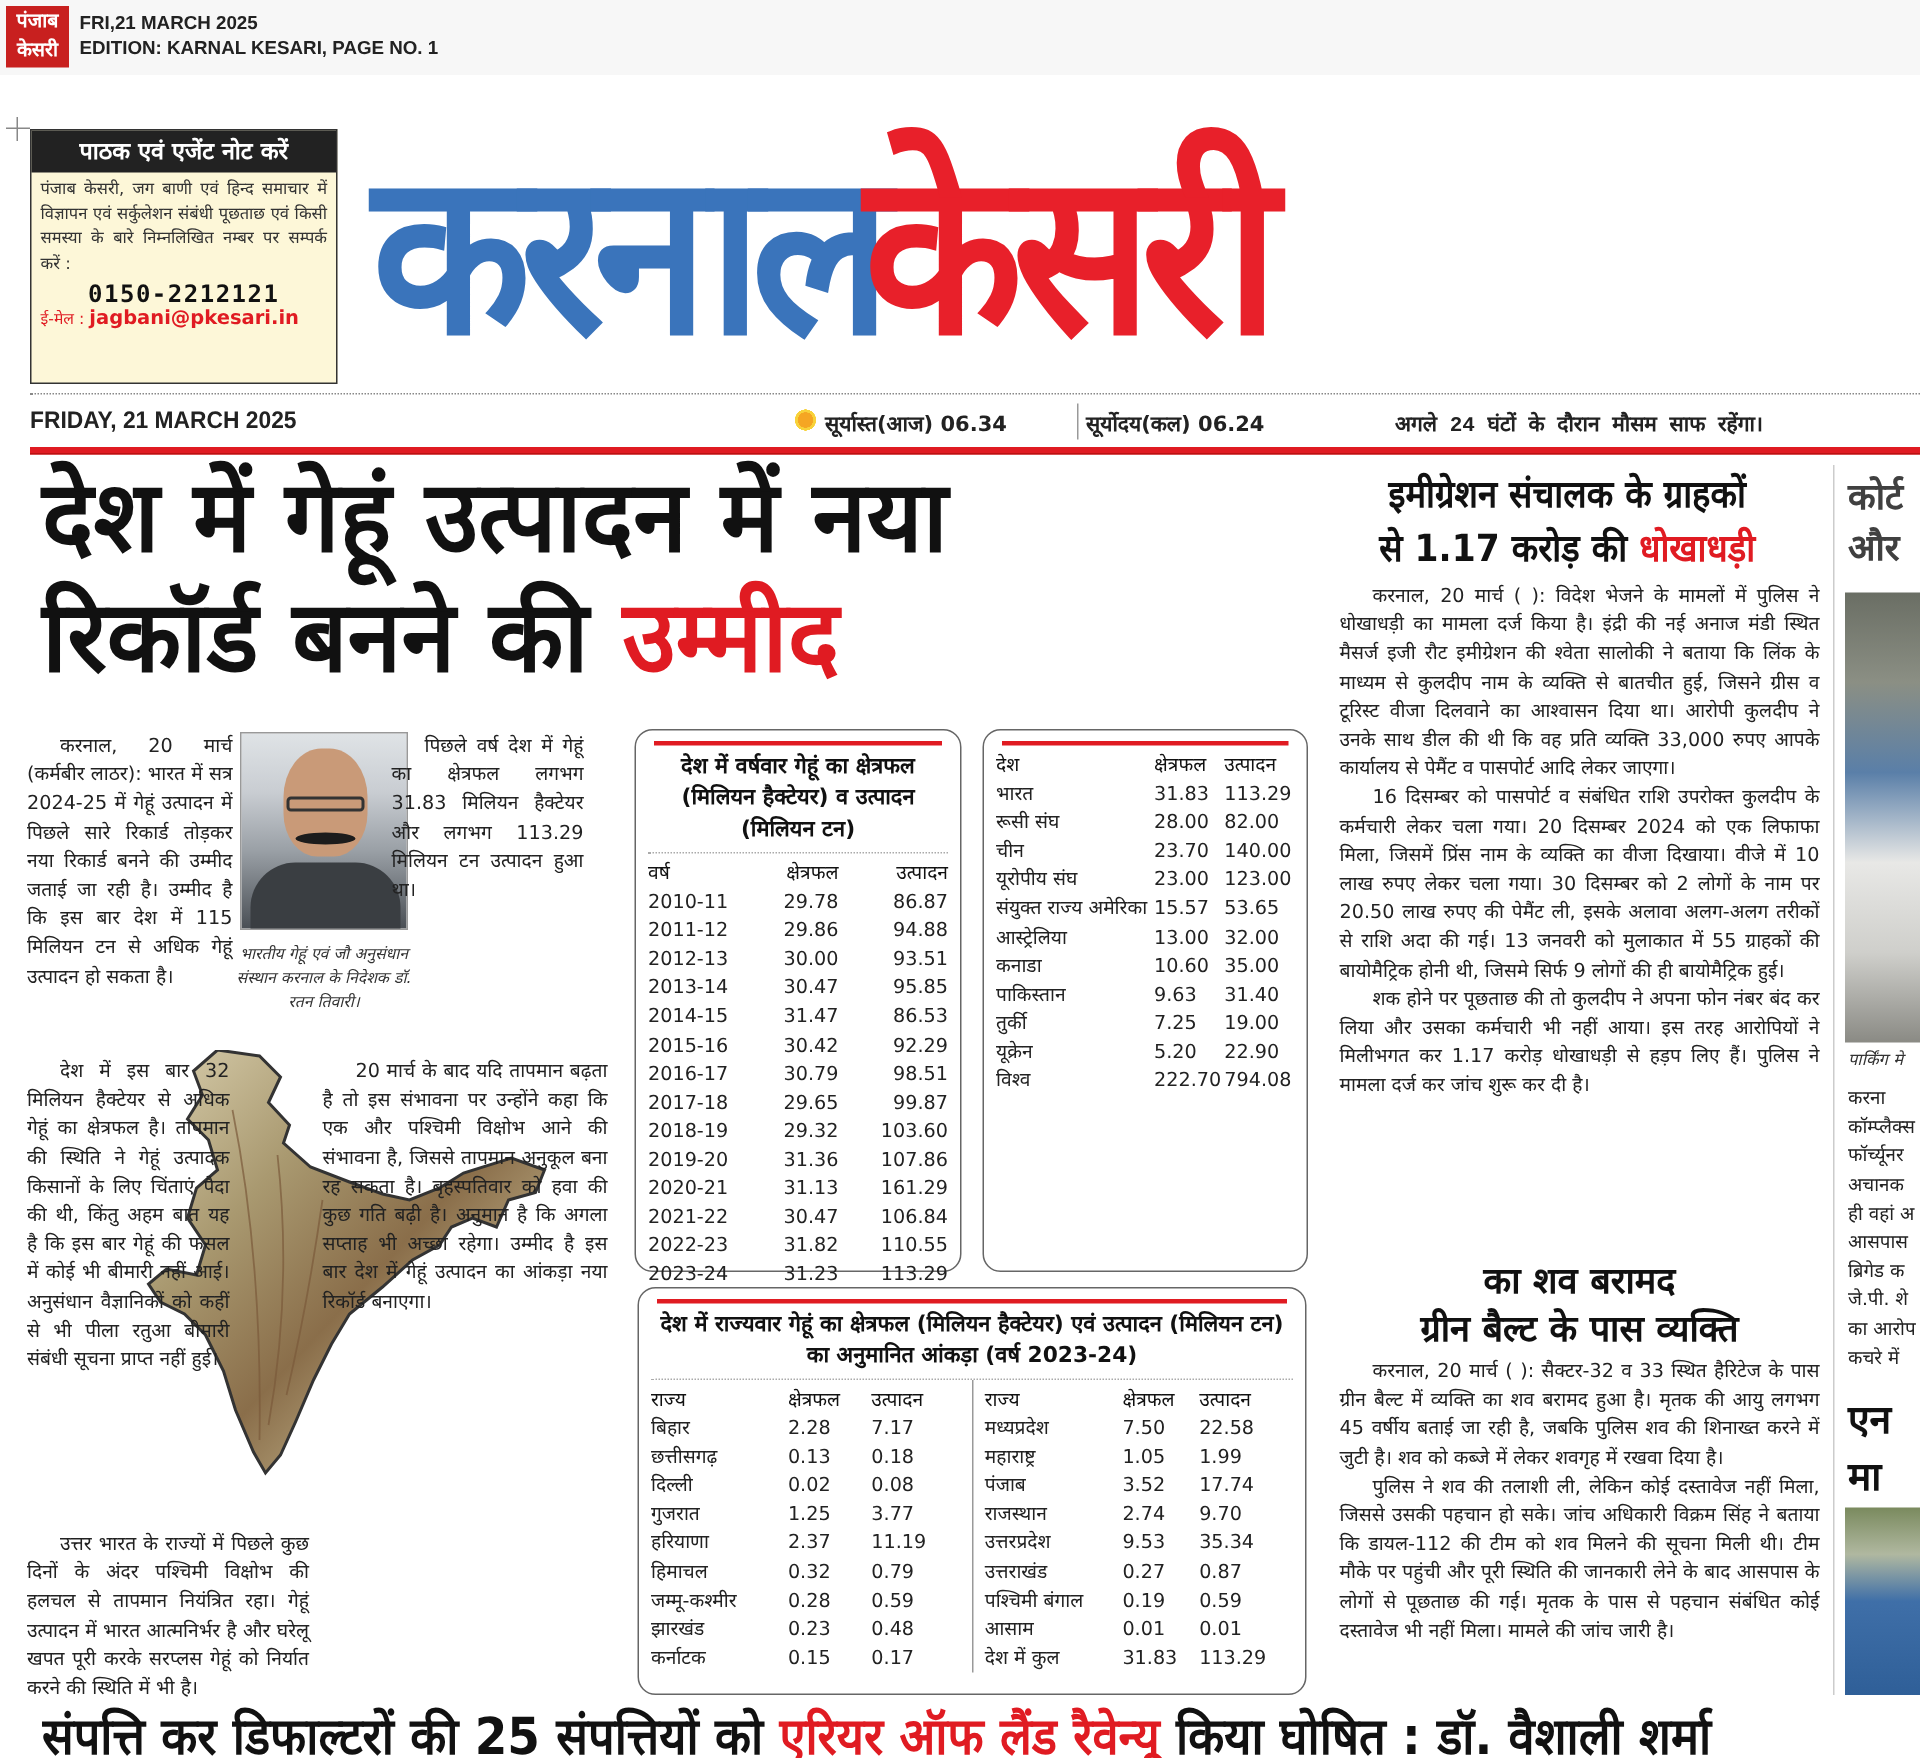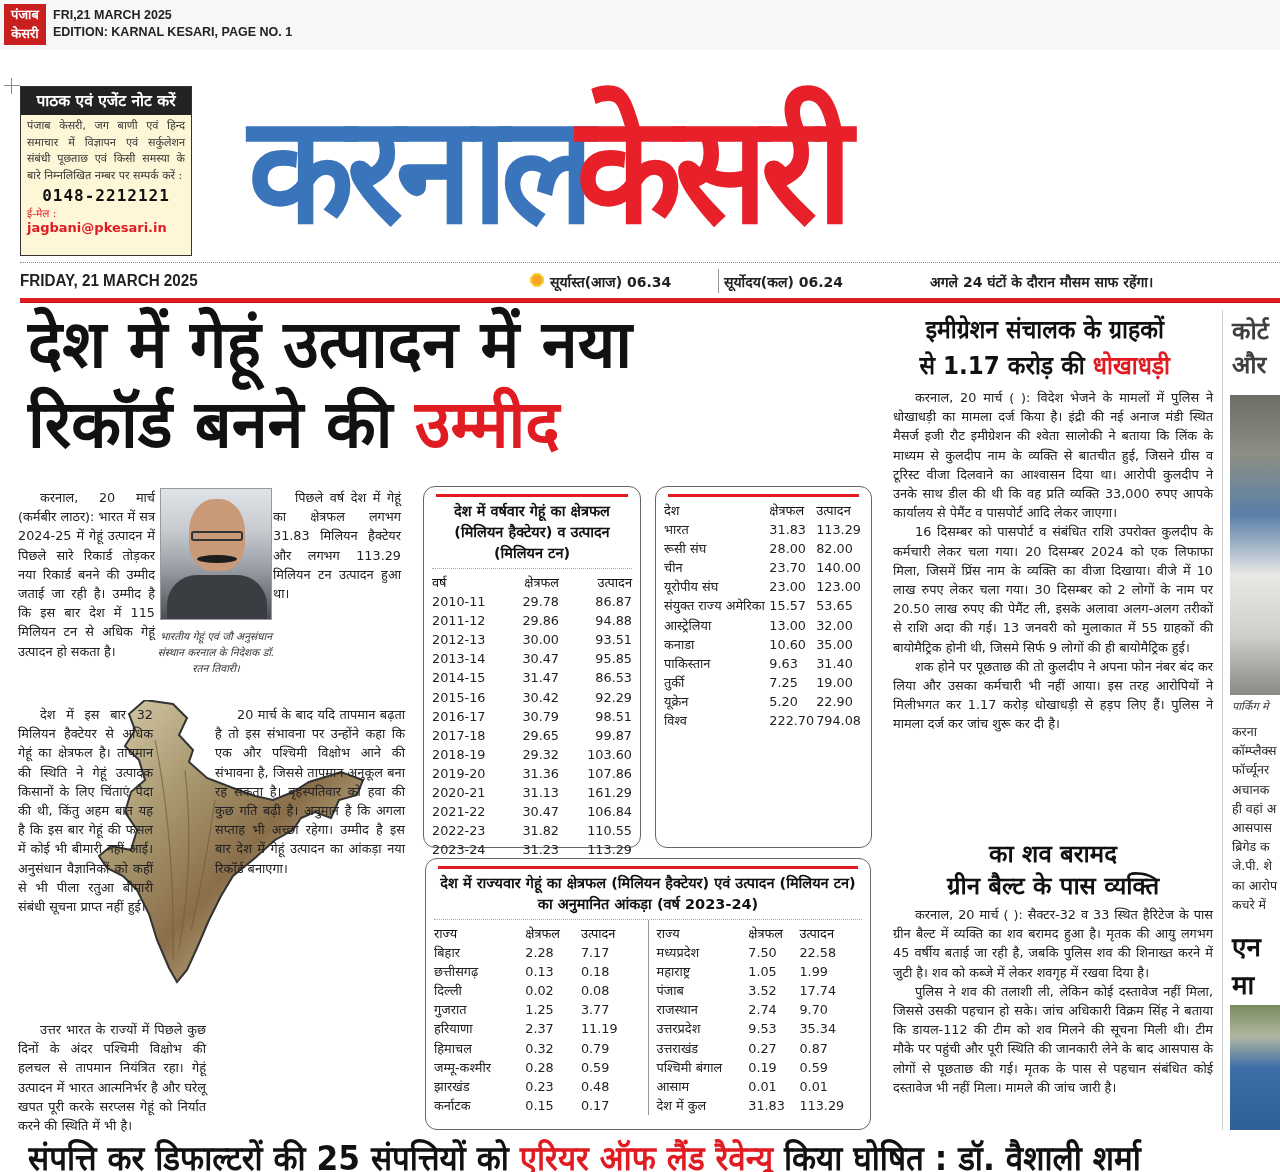--- a/index.html
+++ b/index.html
@@ -11,21 +11,21 @@
   .logo-small { position: absolute; left: 4px; top: 4px; width: 42px; height: 41px; background: #c8201f; color: #fff;
     font-family: "DejaVu Sans", sans-serif; font-weight: bold; font-size: 13px; line-height: 19px; text-align: center; padding-top: 1px; }
   .topbar .date { position: absolute; left: 53px; top: 8px; font-family: "Liberation Sans", sans-serif; font-weight: bold; font-size: 12.5px; color: #222; }
   .topbar .edition { position: absolute; left: 53px; top: 25px; font-family: "Liberation Sans", sans-serif; font-weight: bold; font-size: 12.5px; color: #222; }
 
   .crosshair { position: absolute; left: 4px; top: 78px; width: 16px; height: 16px; }
   .crosshair::before { content: ""; position: absolute; left: 7px; top: 0; width: 1px; height: 16px; background: #888; }
   .crosshair::after { content: ""; position: absolute; left: 0; top: 7px; width: 16px; height: 1px; background: #888; }
 
   
-  .notice { position: absolute; left: 20px; top: 86px; width: 172px; height: 170px; border: 1px solid #333; background: #fdf7d8; }
+  .notice { position: absolute; left: 20px; top: 86px; width: 205px; height: 170px; border: 1px solid #333; background: #fdf7d8; }
   .notice-head { background: #222; color: #fff; font-size: 15.5px; font-weight: bold; height: 28px; line-height: 28px; text-align: center; }
   .notice-body { font-size: 11px; line-height: 16.5px; padding: 3px 6px 0 6px; color: #333; text-align: justify; }
   .notice-phone { font-family: "DejaVu Sans Mono", monospace; font-weight: bold; font-size: 16px; letter-spacing: 1px; text-align: center; margin-top: 2px; color: #111; }
   .notice-email { font-size: 13px; margin-top: 0; padding-left: 6px; color: #e01b22; font-weight: bold; }
   .notice-email .lbl { font-size: 10.5px; font-weight: normal; }
 
   
   .mast { position: absolute; left: 248px; top: 80px; height: 180px; white-space: nowrap; }
   .mast span { font-family: "DejaVu Sans", sans-serif; font-weight: bold; font-size: 150px; line-height: 180px; letter-spacing: -8px; display: inline-block; transform: scaleX(0.92); transform-origin: left; }
   .mast .blue { color: #3a74bb; }
@@ -33,35 +33,35 @@
 
   .dotline { position: absolute; left: 20px; top: 262px; width: 1260px; height: 0; border-top: 1px dotted #888; }
 
   
   .strip { position: absolute; left: 0; top: 266px; width: 1280px; height: 30px; }
   .strip .fulldate { position: absolute; left: 20px; top: 6px; font-family: "Liberation Sans", sans-serif; font-weight: bold; font-size: 16px; color: #222; transform: scaleX(0.95); transform-origin: left; }
   .sun-icon { position: absolute; left: 528px; top: 5px; width: 18px; height: 18px; border-radius: 50%; background: radial-gradient(circle, #f5a623 40%, #f8d23a 41%, #f8d23a 55%, transparent 56%); }
   .strip .sunset { position: absolute; left: 550px; top: 6px; font-size: 14px; font-weight: bold; color: #222; }
   .strip .divider { position: absolute; left: 718px; top: 3px; width: 1px; height: 24px; background: #999; }
   .strip .sunrise { position: absolute; left: 724px; top: 6px; font-size: 14px; font-weight: bold; color: #222; }
-  .strip .weather { position: absolute; left: 930px; top: 6px; font-size: 14px; font-weight: bold; color: #222; }
+  .strip .weather { position: absolute; left: 930px; top: 6px; font-size: 14px; font-weight: bold; color: #222; font-family: Liberation Mono, monospace; }
   .redbar { position: absolute; left: 20px; top: 298px; width: 1260px; height: 5px; background: #e01b22; border-bottom: 1px solid #b11; }
 
   
   .headline { position: absolute; left: 28px; top: 305px; width: 850px; }
   .headline .line { font-family: "DejaVu Sans", sans-serif; font-weight: bold; font-size: 66px; line-height: 80px; color: #111; white-space: nowrap; transform: scaleX(0.98); transform-origin: left; }
   .headline .accent { color: #e01b22; }
 
   
   .col { position: absolute; font-size: 12.8px; line-height: 19.2px; color: #222; text-align: justify; }
   .col p { text-indent: 22px; }
   .col1 { left: 18px; top: 488px; width: 137px; }
   .col1b { left: 18px; top: 705px; width: 135px; }
   .col1c { left: 18px; top: 1020px; width: 188px; }
-  .col2 { left: 261px; top: 488px; width: 128px; margin-left: 12px; }
+  .col2 { left: 261px; top: 488px; width: 128px; }
   .col2b { left: 215px; top: 705px; width: 190px; }
 
   .photo { position: absolute; left: 160px; top: 488px; width: 112px; height: 132px; border: 1px solid #999;
     background: linear-gradient(180deg, #dfe3e6 0%, #c9cdd2 30%, #9aa0a6 60%, #4a4f55 100%); overflow: hidden; }
   .photo .face { position: absolute; left: 28px; top: 10px; width: 56px; height: 72px; border-radius: 45% 45% 40% 40%; background: #c99a78; }
   .photo .glasses { position: absolute; left: 30px; top: 42px; width: 52px; height: 10px; border: 2px solid #333; border-radius: 3px; }
   .photo .mustache { position: absolute; left: 36px; top: 66px; width: 40px; height: 8px; background: #1c1c1c; border-radius: 50%; }
   .photo .coat { position: absolute; left: 6px; top: 86px; width: 100px; height: 50px; background: #3a3e42; border-radius: 30px 30px 0 0; }
   .caption { position: absolute; left: 156px; top: 628px; width: 120px; font-size: 10.5px; line-height: 16px; font-style: italic; text-align: center; color: #333; }
 
@@ -117,21 +117,21 @@
   </div>
   <div class="date">FRI,21 MARCH 2025</div>
   <div class="edition">EDITION: KARNAL KESARI, PAGE NO. 1</div>
 </div>
 
 <div class="crosshair"></div>
 
 <div class="notice">
   <div class="notice-head">पाठक एवं एजेंट नोट करें</div>
   <div class="notice-body">पंजाब केसरी, जग बाणी एवं हिन्द समाचार में विज्ञापन एवं सर्कुलेशन संबंधी पूछताछ एवं किसी समस्या के बारे निम्नलिखित नम्बर पर सम्पर्क करें :</div>
-  <div class="notice-phone">0148-2212121</div>
+  <div class="notice-phone">0150-2212121</div>
   <div class="notice-email">
     <span class="lbl">ई-मेल : </span><span>jagbani@pkesari.in</span>
   </div>
 </div>
 
 <div class="mast">
   <span class="blue">करनाल</span><span class="red">केसरी</span>
 </div>
 
 <div class="dotline"></div>

